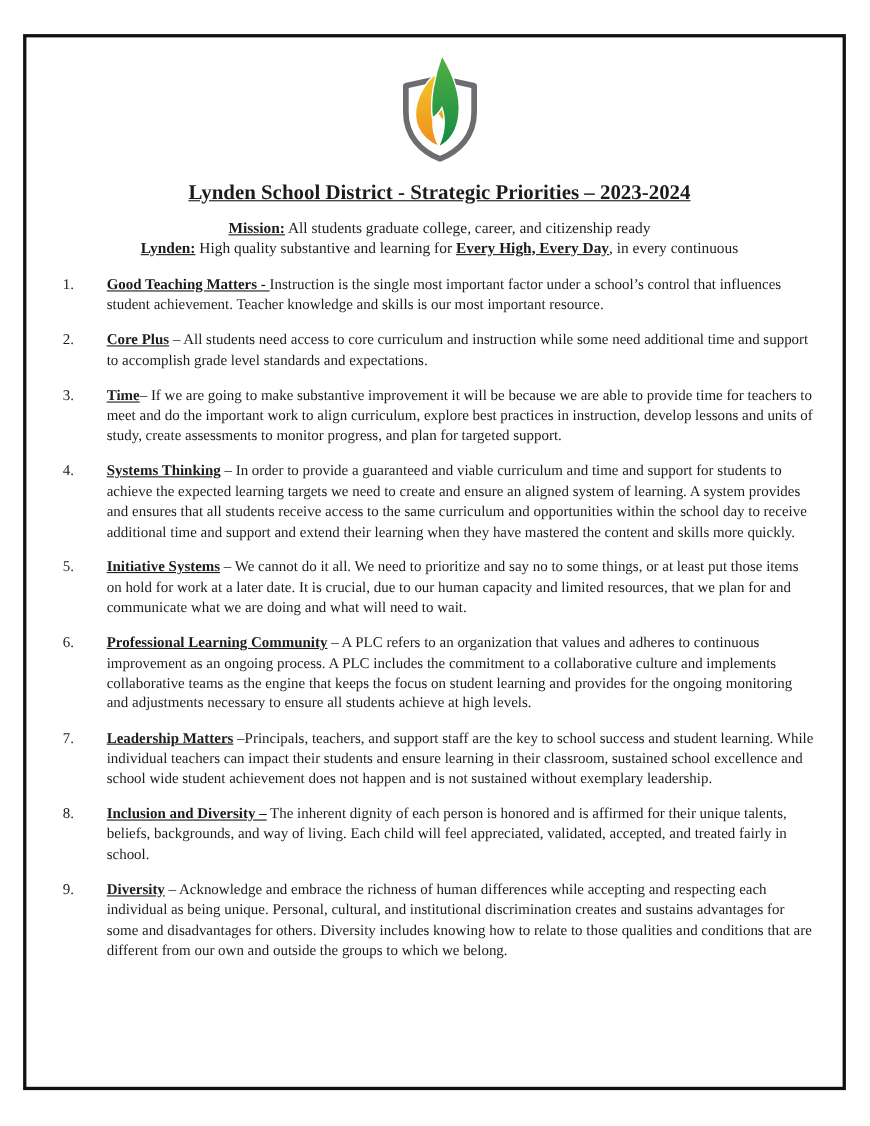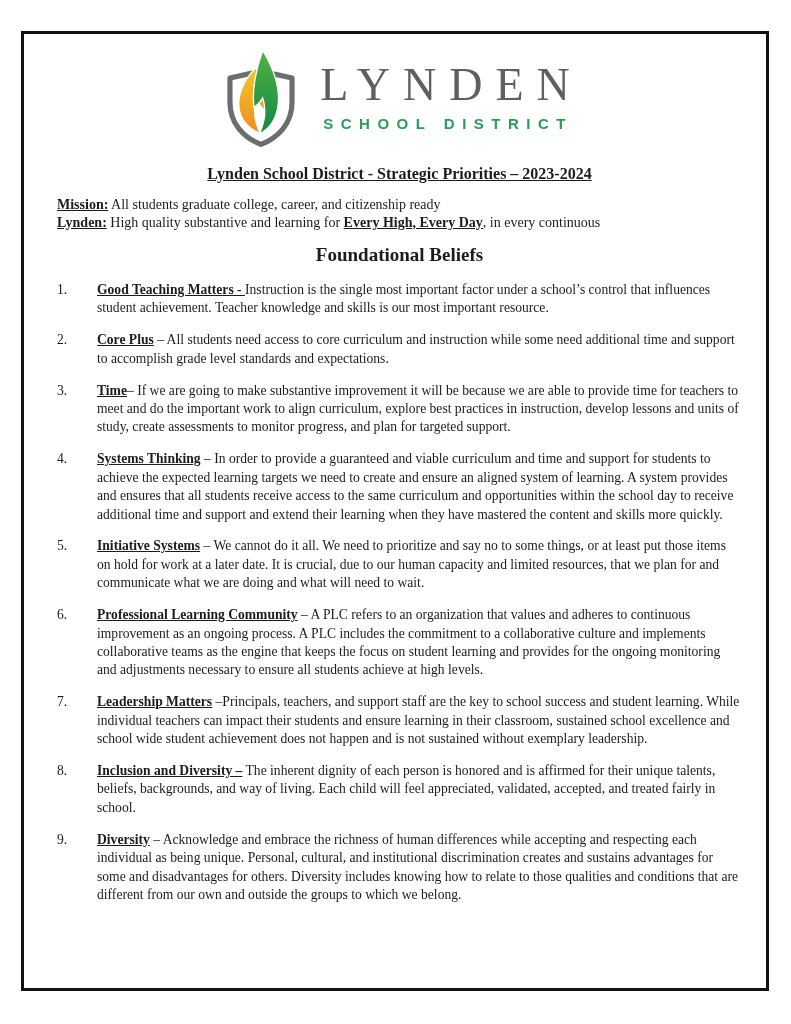--- a/index.html
+++ b/index.html
@@ -43,26 +43,26 @@
     font-size: 15px;
     font-weight: bold;
     letter-spacing: 7.5px;
     color: #2a9d58;
     margin-top: 7px;
     margin-left: 3px;
   }
   
   .doc-title {
     text-align: center;
-    font-size: 16px;
+    font-size: 19px;
     font-weight: bold;
     text-decoration: underline;
     margin-top: 17px;
   }
-  .mv-block { margin-top: 13px; font-size: 14px; line-height: 17.5px; }
+  .mv-block { text-align: center; margin-top: 13px; font-size: 14px; line-height: 17.5px; }
   .mv-strong { font-weight: bold; text-decoration: underline; }
   .section-title {
     text-align: center;
     font-size: 19px;
     font-weight: bold;
     margin-top: 13px;
   }
   
   .beliefs { margin-top: 15px; }
   .belief {
@@ -93,34 +93,29 @@
           <stop offset="1" stop-color="#128a45"></stop>
         </linearGradient>
       </defs>
 
       <path d="M14 36 L50 28 L86 36 L86 64 C86 89 70 105 50 113 C30 105 14 89 14 64 Z" fill="none" stroke="#6b6d70" stroke-width="6" stroke-linejoin="round"></path>
 
       <path d="M44 24 C26 42 20 64 27 80 C32 91 41 97 49 100 C42 86 41 71 45 59 C47 65 50 70 54 73 C57 58 52 40 44 24 Z" fill="url(#gradOrange)" stroke="#ffffff" stroke-width="1.5"></path>
 
       <path d="M52 4 C64 24 72 46 70 66 C68 86 58 96 48 101 C55 86 56 71 52 59 C49 65 45 68 42 70 C39 52 44 26 52 4 Z" fill="url(#gradGreen)" stroke="#ffffff" stroke-width="1.5"></path>
     </svg>
-    <div class="logo-textcol">
-      <div class="logo-wordmark">LYNDEN</div>
-      <div class="logo-subtitle">SCHOOL DISTRICT</div>
-    </div>
   </div>
 
   <div class="doc-title">Lynden School District - Strategic Priorities – 2023-2024</div>
 
   <div class="mv-block">
     <div><span class="mv-strong">Mission:</span><span> All students graduate college, career, and citizenship ready</span></div>
     <div><span class="mv-strong">Lynden:</span><span> High quality substantive and learning for </span><span class="mv-strong">Every High, Every Day</span><span>, in every continuous</span></div>
   </div>
 
-  <div class="section-title">Foundational Beliefs</div>
 
   <div class="beliefs">
 
       <div class="belief">
         <div class="belief-num">1.</div>
         <div class="belief-body"><span class="belief-title">Good Teaching Matters - </span><span></span><span>Instruction is the single most important factor under a school’s control that influences student achievement. Teacher knowledge and skills is our most important resource.</span></div>
       </div>
 
       <div class="belief">
         <div class="belief-num">2.</div>

